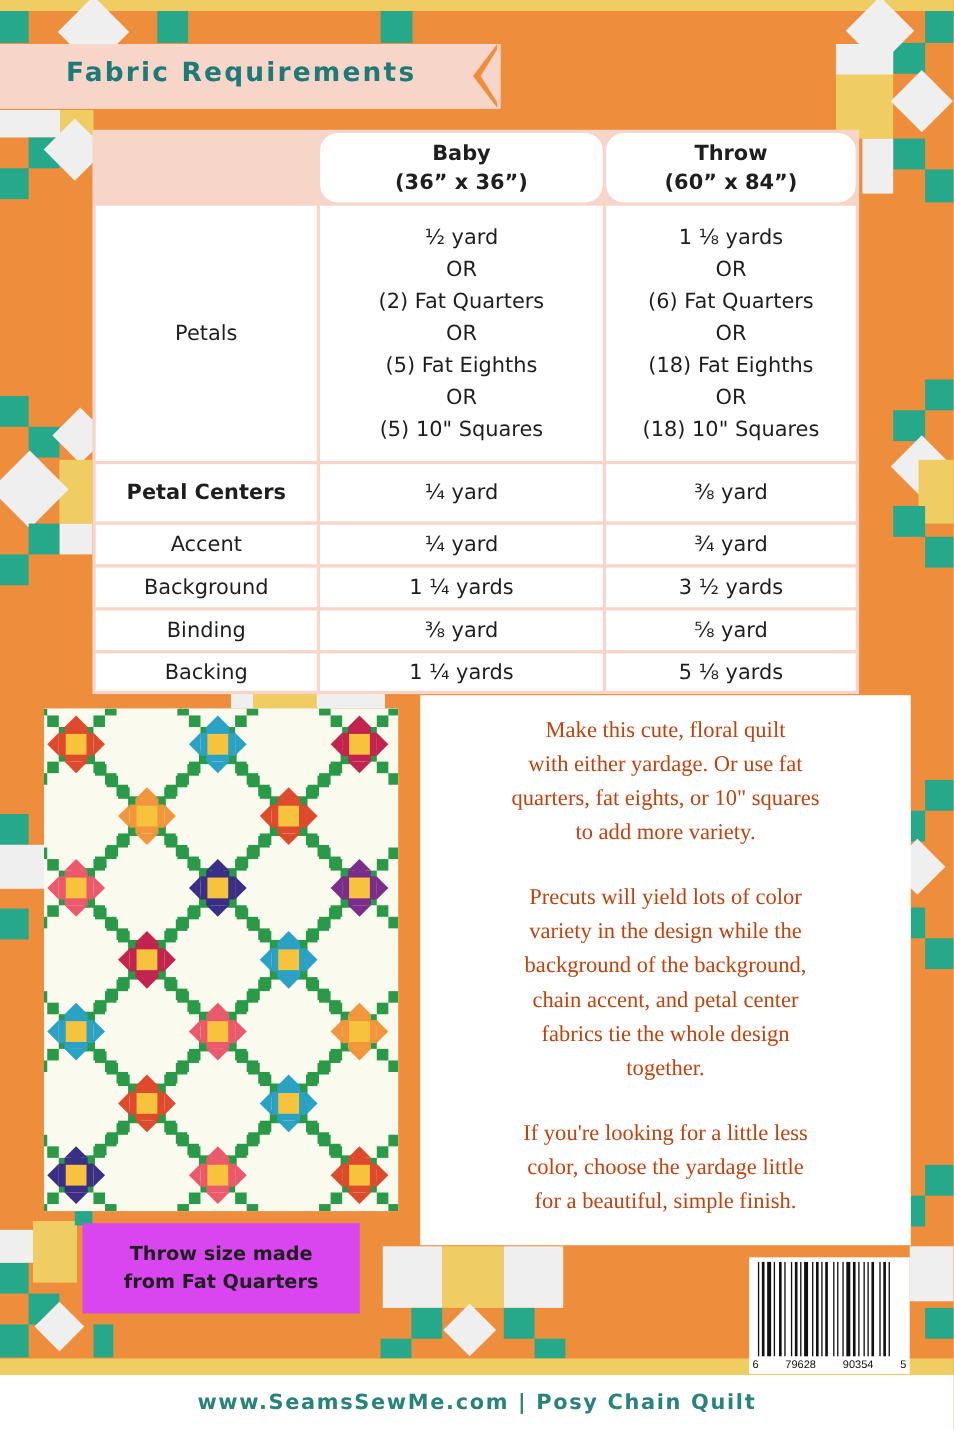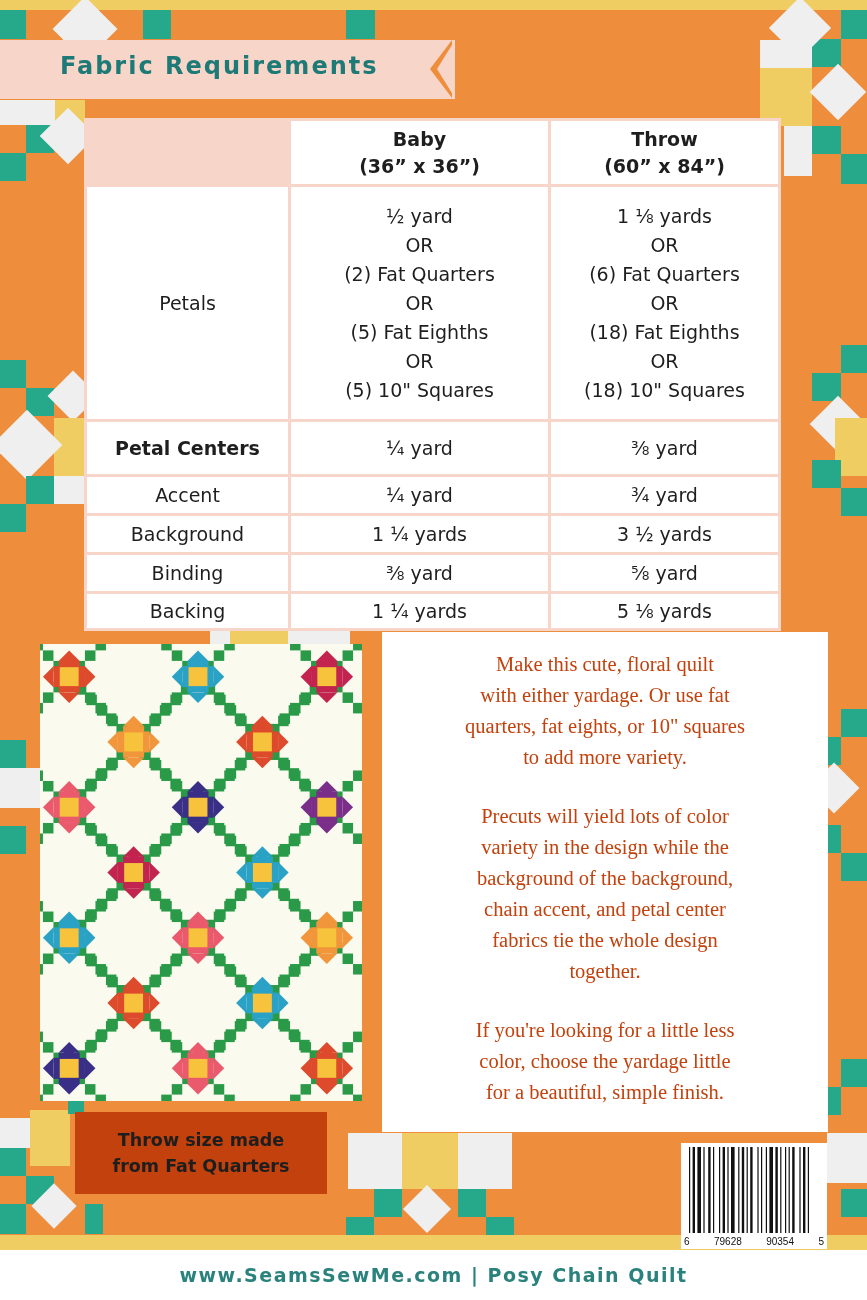--- a/index.html
+++ b/index.html
@@ -11,27 +11,27 @@
   .teal{background:#26a98b;}
   .yel{background:#f0cd62;}
   .wht{background:#efefef;}
   .diam{position:absolute;background:#efefef;transform:rotate(45deg);}
   .banner{position:absolute;left:0;top:40px;width:455px;height:59px;background:#f7d5c8;}
   .banner-notch{position:absolute;left:430px;top:40px;width:0;height:0;border-top:29.5px solid transparent;border-bottom:29.5px solid transparent;border-right:22px solid #ee8d3b;}
   .banner-notch2{position:absolute;left:437px;top:40px;width:0;height:0;border-top:29.5px solid transparent;border-bottom:29.5px solid transparent;border-right:18px solid #f7d5c8;}
   .banner-title{position:absolute;left:60px;top:52px;font-family:"DejaVu Sans",sans-serif;font-weight:bold;font-size:24px;letter-spacing:2px;color:#1e7a76;}
   table.req{position:absolute;left:84px;top:118px;border-collapse:separate;border-spacing:3px;background:#f7d5c8;}
   table.req td, table.req th{background:#fff;text-align:center;color:#1e1e1e;font-family:"DejaVu Sans",sans-serif;font-size:19px;padding:0;}
-  table.req th{font-weight:bold;font-size:19px;line-height:27px;}
+  table.req th{font-weight:bold;font-size:19px;line-height:27px;border-radius:16px;}
   table.req .blank{background:transparent;}
   .petal-lines div{line-height:29px;}
   .desc{position:absolute;left:382px;top:632px;width:446px;height:500px;background:#fff;}
   .desc p{margin:0 0 28px 0;text-align:center;font-family:Liberation Serif, serif;font-size:20.5px;line-height:31px;color:#c2410c;}
   .quilt{position:absolute;left:40px;top:644px;width:322px;height:457px;background:#fafaee;overflow:hidden;}
-  .caption{position:absolute;left:75px;top:1112px;width:252px;height:82px;background:#c2410c;display:flex;align-items:center;justify-content:center;flex-direction:column;}
+  .caption{position:absolute;left:75px;top:1112px;width:252px;height:82px;background:#d946ef;display:flex;align-items:center;justify-content:center;flex-direction:column;}
   .caption div{font-family:"DejaVu Sans",sans-serif;font-weight:bold;font-size:17.5px;line-height:26px;color:#1e1e1e;}
   .barcode{position:absolute;left:681px;top:1143px;width:146px;height:106px;background:#fff;}
   .barcode-digits{position:absolute;left:0;bottom:2px;width:146px;display:flex;justify-content:space-between;font-family:"Liberation Sans",sans-serif;font-size:10px;color:#111;padding:0 3px;box-sizing:border-box;}
   .footer{position:absolute;left:0;top:1250px;width:867px;height:50px;display:flex;align-items:center;justify-content:center;font-family:"DejaVu Sans",sans-serif;font-weight:bold;font-size:19px;letter-spacing:1.5px;color:#2a827d;}
 </style>
 </head>
 <body>
 
 <div class="cover">
   <div class="stripe-top"></div>

